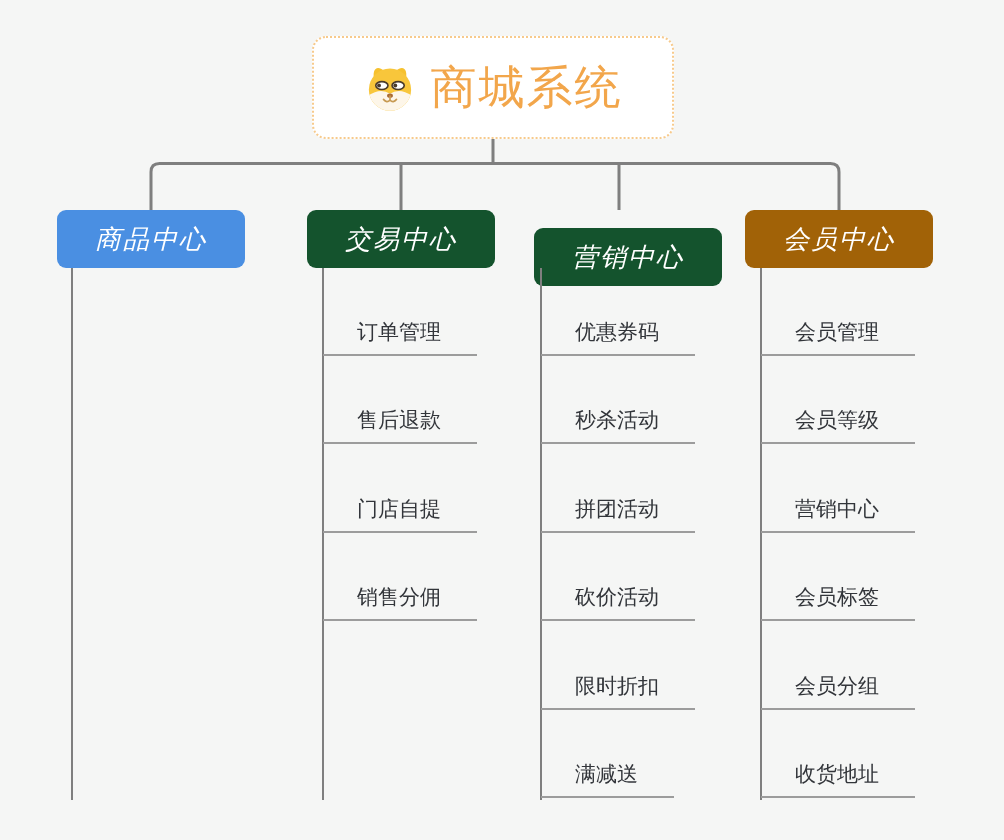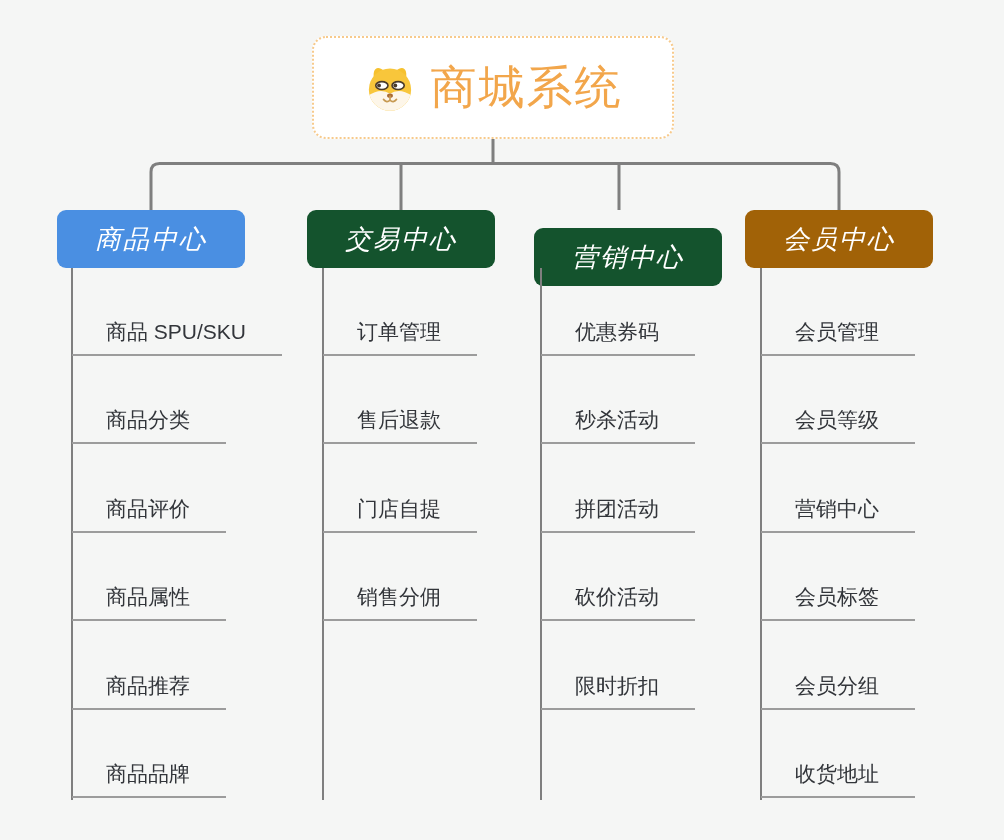--- a/index.html
+++ b/index.html
@@ -102,40 +102,20 @@
   <div class="branch" style="left: 57px; background-color: rgb(74, 143, 226);">商品中心</div>
   <div class="branch" style="left: 307px; background-color: #14532d;">交易中心</div>
   <div class="branch" style="left: 534px; background-color: #14532d; margin-top: 18px;">营销中心</div>
   <div class="branch" style="left: 745px; background-color: #a16207;">会员中心</div>
 
   <div class="vline" style="left: 71px; background-color: rgb(127, 127, 127);"></div>
   <div class="vline" style="left: 322px; background-color: rgb(127, 127, 127);"></div>
   <div class="vline" style="left: 540px; background-color: rgb(127, 127, 127);"></div>
   <div class="vline" style="left: 760px; background-color: rgb(127, 127, 127);"></div>
 
-  <div class="col" style="left:72px">
-    <div class="leaf">
-        <span class="leaf-label">商品 SPU/SKU</span>
-      </div>
-    <div class="leaf">
-        <span class="leaf-label">商品分类</span>
-      </div>
-    <div class="leaf">
-        <span class="leaf-label">商品评价</span>
-      </div>
-    <div class="leaf">
-        <span class="leaf-label">商品属性</span>
-      </div>
-    <div class="leaf">
-        <span class="leaf-label">商品推荐</span>
-      </div>
-    <div class="leaf">
-        <span class="leaf-label">商品品牌</span>
-      </div>
-  </div>
 
   <div class="col" style="left:323px">
     <div class="leaf">
         <span class="leaf-label">订单管理</span>
       </div>
     <div class="leaf">
         <span class="leaf-label">售后退款</span>
       </div>
     <div class="leaf">
         <span class="leaf-label">门店自提</span>
@@ -154,20 +134,23 @@
       </div>
     <div class="leaf">
         <span class="leaf-label">拼团活动</span>
       </div>
     <div class="leaf">
         <span class="leaf-label">砍价活动</span>
       </div>
     <div class="leaf">
         <span class="leaf-label">限时折扣</span>
       </div>
+    <div class="leaf">
+        <span class="leaf-label">满减送</span>
+      </div>
   </div>
 
   <div class="col" style="left:761px">
     <div class="leaf">
         <span class="leaf-label">会员管理</span>
       </div>
     <div class="leaf">
         <span class="leaf-label">会员等级</span>
       </div>
     <div class="leaf">

